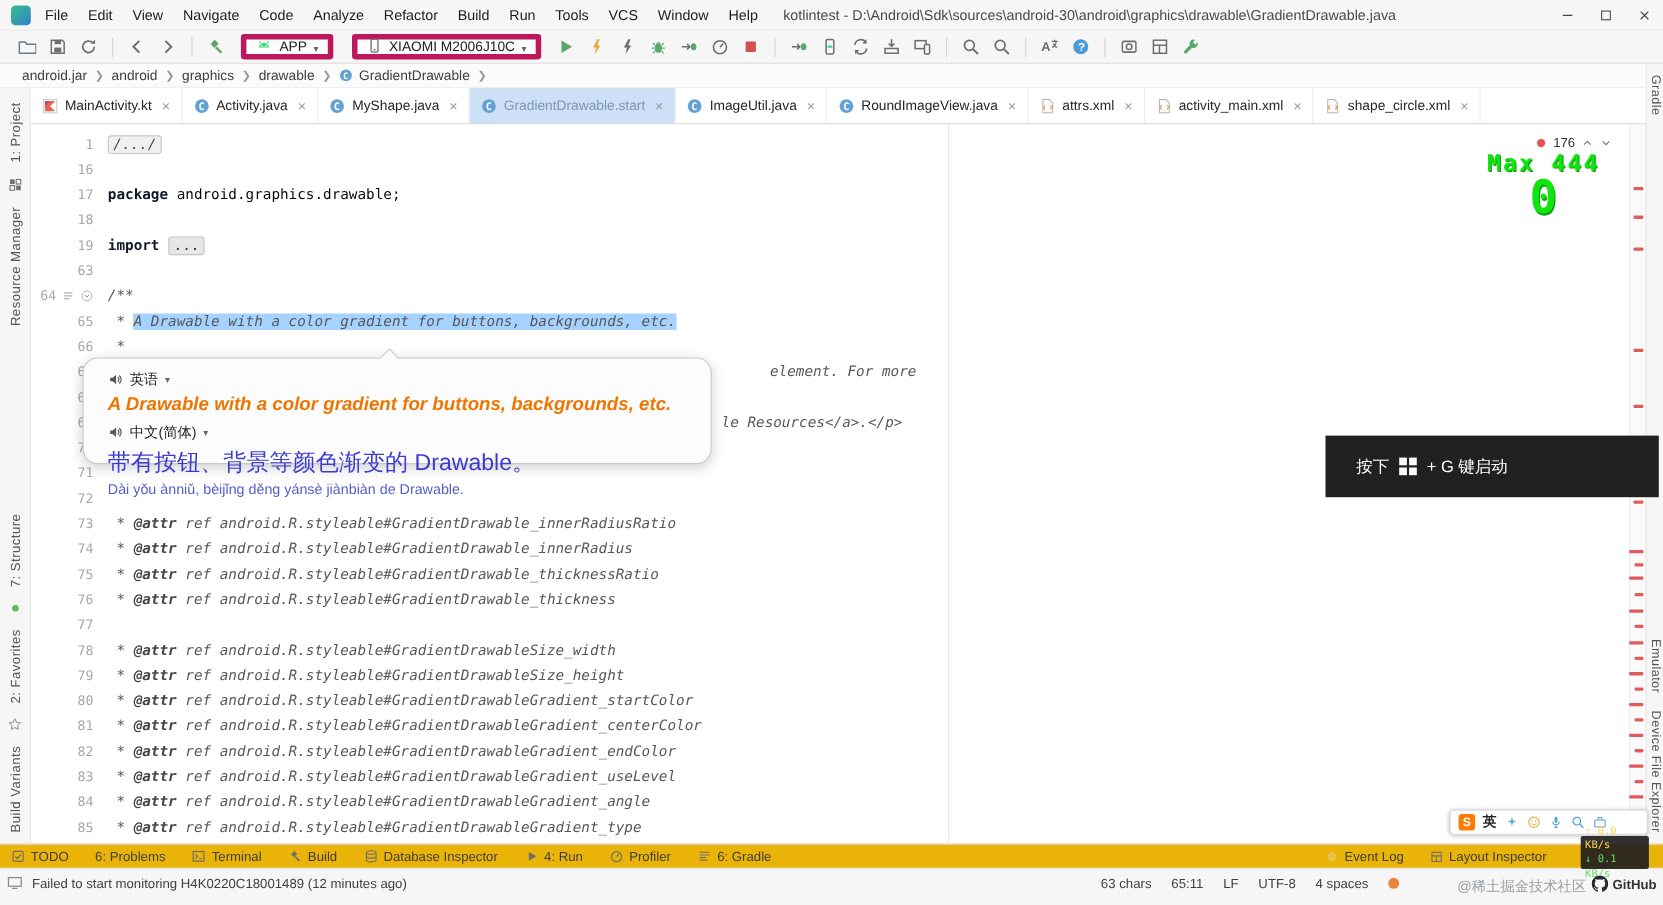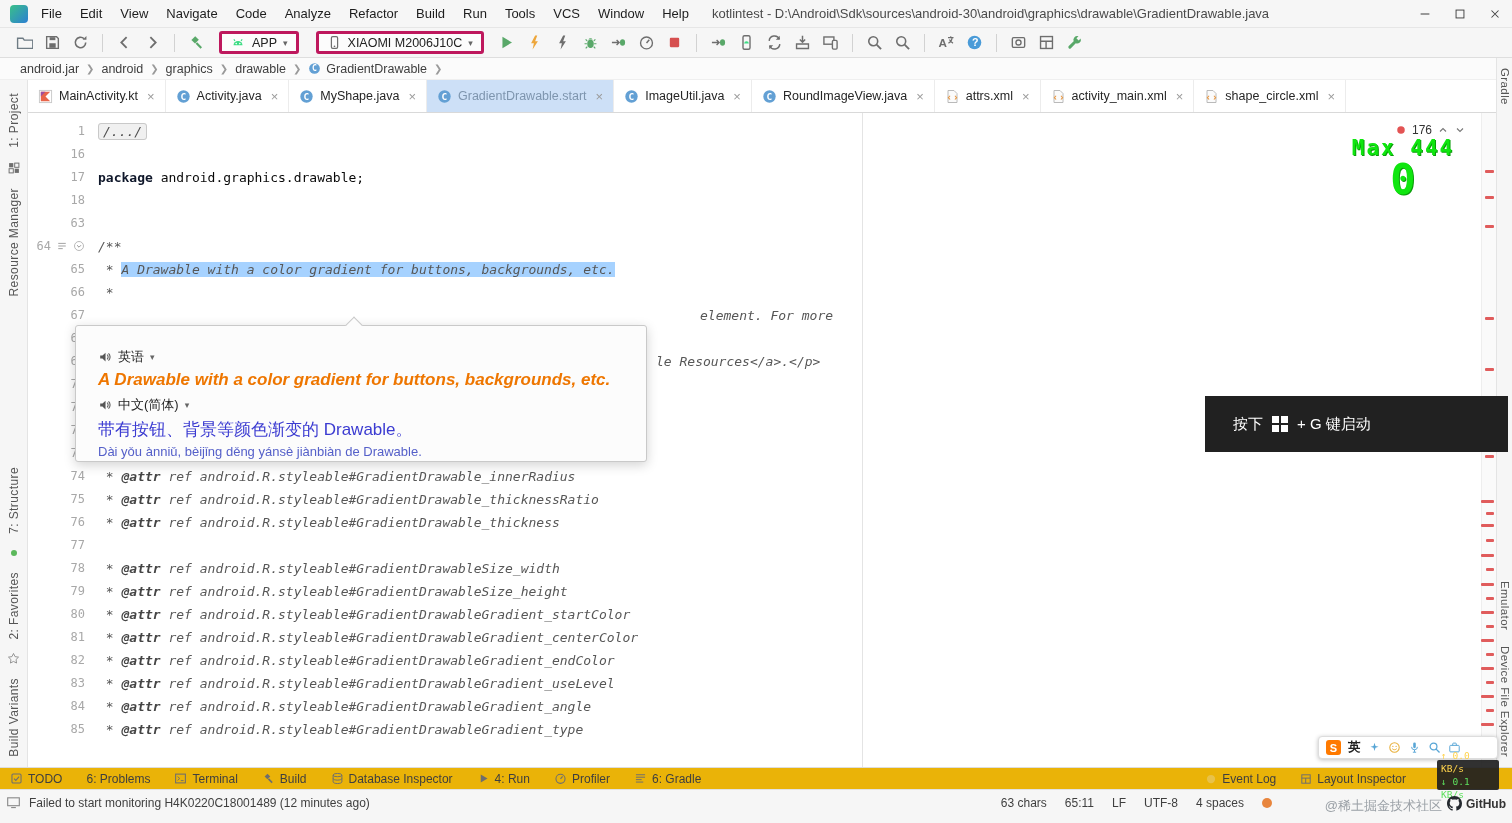--- a/index.html
+++ b/index.html
@@ -11,21 +11,21 @@
   .menubar{position:absolute;left:0;top:0;right:0;height:28px;background:#f6f6f6;border-bottom:1px solid #e6e6e6;display:flex;align-items:center;padding-left:6px;z-index:5}
   .app-logo{width:18px;height:18px;border-radius:4px;background:linear-gradient(135deg,#39c089,#2d7fd3);margin:0 4px}
   .menu-item{padding:0 9px;line-height:28px;color:#1d1d1d;cursor:default}
   .win-title{margin-left:14px;color:#4a4a4a;white-space:nowrap;overflow:hidden;text-overflow:ellipsis;flex:1}
   .win-controls{display:flex;height:28px}
   .win-btn{width:35px;height:28px;display:flex;align-items:center;justify-content:center}
 
   .toolbar{position:absolute;left:0;top:28px;right:0;height:30px;background:#f6f6f6;border-bottom:1px solid #dedede;display:flex;align-items:center;padding-left:12px;gap:3px;z-index:5}
   .tb-icon{width:25px;height:23px;display:flex;align-items:center;justify-content:center;border-radius:3px}
   .tb-sep{width:1px;height:18px;background:#d2d2d2;margin:0 6px}
-  .combo{display:flex;align-items:center;gap:6px;height:23px;padding:0 8px;border:3px solid #be185d;border-radius:3px;background:#fcfcfc;margin:0 7px;font-size:12.5px;color:#222}
+  .combo{display:flex;align-items:flex-end;gap:6px;height:23px;padding:0 8px;border:5px solid #be185d;border-radius:3px;background:#fcfcfc;margin:0 7px;font-size:12.5px;color:#222}
   .caret{font-size:9px;color:#666}
 
   .breadcrumbs{position:absolute;left:0;top:58px;right:16px;height:22px;background:#fbfbfb;border-bottom:1px solid #efefef;display:flex;align-items:center;gap:7px;padding-left:20px;font-size:12.5px;color:#3e3e3e;z-index:4}
   .crumb{display:flex;align-items:flex-start;gap:5px}
   .crumb-sep{color:#9a9a9a;font-size:10px}
 
   .tabbar{position:absolute;left:28px;top:80px;right:16px;height:33px;background:#fff;border-bottom:1px solid #d9d9d9;display:flex;align-items:stretch;z-index:4}
   .tab{display:flex;align-items:center;gap:6px;padding:0 10px;font-size:12.5px;color:#262626;border-right:1px solid #ececec;white-space:nowrap}
   .tab.selected{background:#cde0f7;color:#7e95ae}
   .tab .close{color:#9b9b9b;font-size:13px;margin-left:3px}
@@ -50,25 +50,25 @@
   .tok-t{color:#454545;font-style:italic;font-weight:bold}
   .tok-sel{background:#a6d2ff}
   .tok-f,.tok-fc{background:#e6e6e6;border:1px solid #c9c9c9;border-radius:3px;padding:0 4px;color:#2c2c2c;font-style:normal}
   .tok-fc{background:#f0f0f0;font-style:italic;color:#4c4c4c}
   .guide{position:absolute;left:834px;top:0;bottom:0;width:1px;background:#e4e4e4}
   .stripe{position:absolute;right:0;top:0;bottom:0;width:15px;background:#fafafa;border-left:1px solid #eee}
   .mark{position:absolute;right:2px;height:3px;background:#e05c5c;border-radius:1px}
   .inspect{position:absolute;top:9px;right:26px;display:flex;align-items:center;gap:5px;font-size:12px;color:#333;background:#fff;padding:1px 4px}
 
   
-  .popup{position:absolute;left:75px;top:325px;width:572px;height:137px;background:#fcfcfc;border:1px solid #c9c9c9;border-radius:3px;box-shadow:0 3px 12px rgba(0,0,0,.18);z-index:30;padding:21px 14px 0 22px}
+  .popup{position:absolute;left:75px;top:325px;width:572px;height:97px;background:#fcfcfc;border:1px solid #c9c9c9;border-radius:14px;box-shadow:0 3px 12px rgba(0,0,0,.18);z-index:30;padding:9px 14px 0 22px}
   .notch{position:absolute;top:-7px;left:272px;width:12px;height:12px;background:#fcfcfc;border-left:1px solid #c9c9c9;border-top:1px solid #c9c9c9;transform:rotate(45deg)}
   .lang-row{display:flex;align-items:center;gap:6px;color:#1f1f1f;font-size:13px;height:20px}
   .trans-en{color:#ee7600;font-weight:bold;font-style:italic;font-size:17px;margin:3px 0 5px;font-family:"Liberation Sans",sans-serif}
-  .trans-zh{color:#3b3bd1;font-size:17px;margin:3px 0 3px}
+  .trans-zh{color:#3b3bd1;font-size:21px;margin:3px 0 3px}
   .pinyin{color:#5560c9;font-size:13px}
 
   
   .toast{position:absolute;left:1205px;top:396px;width:303px;height:56px;background:#212121;color:#fff;display:flex;align-items:center;gap:9px;padding-left:28px;font-size:15px;z-index:25}
   .winlogo{display:grid;grid-template-columns:7px 7px;grid-template-rows:7px 7px;gap:2px}
   .winlogo i{background:#fff;display:block}
   .fps{position:absolute;left:1330px;top:136px;width:146px;text-align:center;z-index:24;color:#0fe60f;font-family:"DejaVu Sans Mono",monospace;font-weight:bold;text-shadow:1px 1px 0 #0a9c0a}
   .fps .max{font-size:21px;letter-spacing:2px}
   .fps .val{font-size:42px;line-height:40px}
   .net{position:absolute;left:1437px;top:760px;width:62px;height:30px;background:rgba(32,32,32,.92);border-radius:2px;z-index:40;font-family:"DejaVu Sans Mono",monospace;font-size:9.5px;display:flex;flex-direction:column;justify-content:center;padding:0 4px;line-height:13px}
@@ -476,20 +476,24 @@
         <div class="gut"><span>16</span></div>
         <div class="code"></div>
       </div>
       <div class="row">
         <div class="gut"><span>17</span></div>
         <div class="code"><span class="tok-k">package </span><span class="tok-p">android.graphics.drawable;</span></div>
       </div>
       <div class="row">
         <div class="gut"><span>18</span></div>
         <div class="code"></div>
+      </div>
+      <div class="row">
+        <div class="gut"><span>19</span></div>
+        <div class="code"><span class="tok-k">import </span><span class="tok-f">...</span></div>
       </div>
       <div class="row">
         <div class="gut"><span>63</span></div>
         <div class="code"></div>
       </div>
       <div class="row">
         <div class="gut"><span>64</span><span class="gut-ic"><svg width="12" height="12" viewBox="0 0 16 16" xmlns="http://www.w3.org/2000/svg">
               <path d="M3 4.5h10M3 8h10M3 11.5h6" stroke="#999" stroke-width="1.2"></path>
             </svg></span><span class="gut-ic"><svg width="12" height="12" viewBox="0 0 16 16" xmlns="http://www.w3.org/2000/svg">
               <circle cx="8" cy="8" r="6" fill="none" stroke="#aaa" stroke-width="1.1"></circle>

